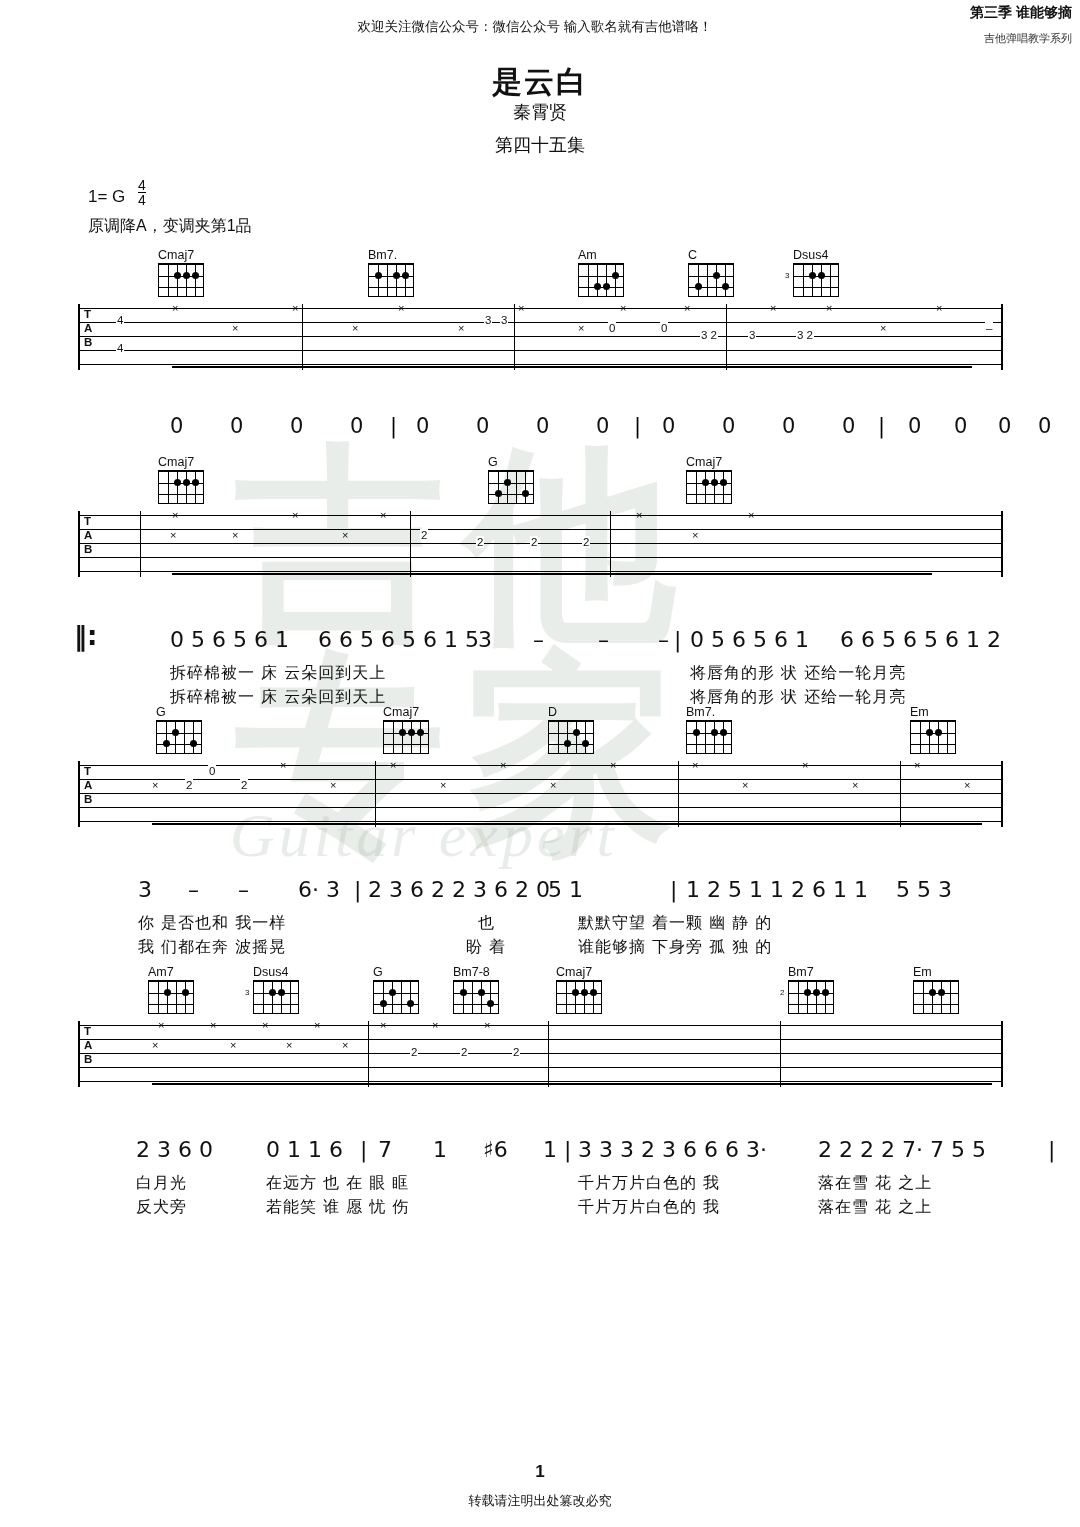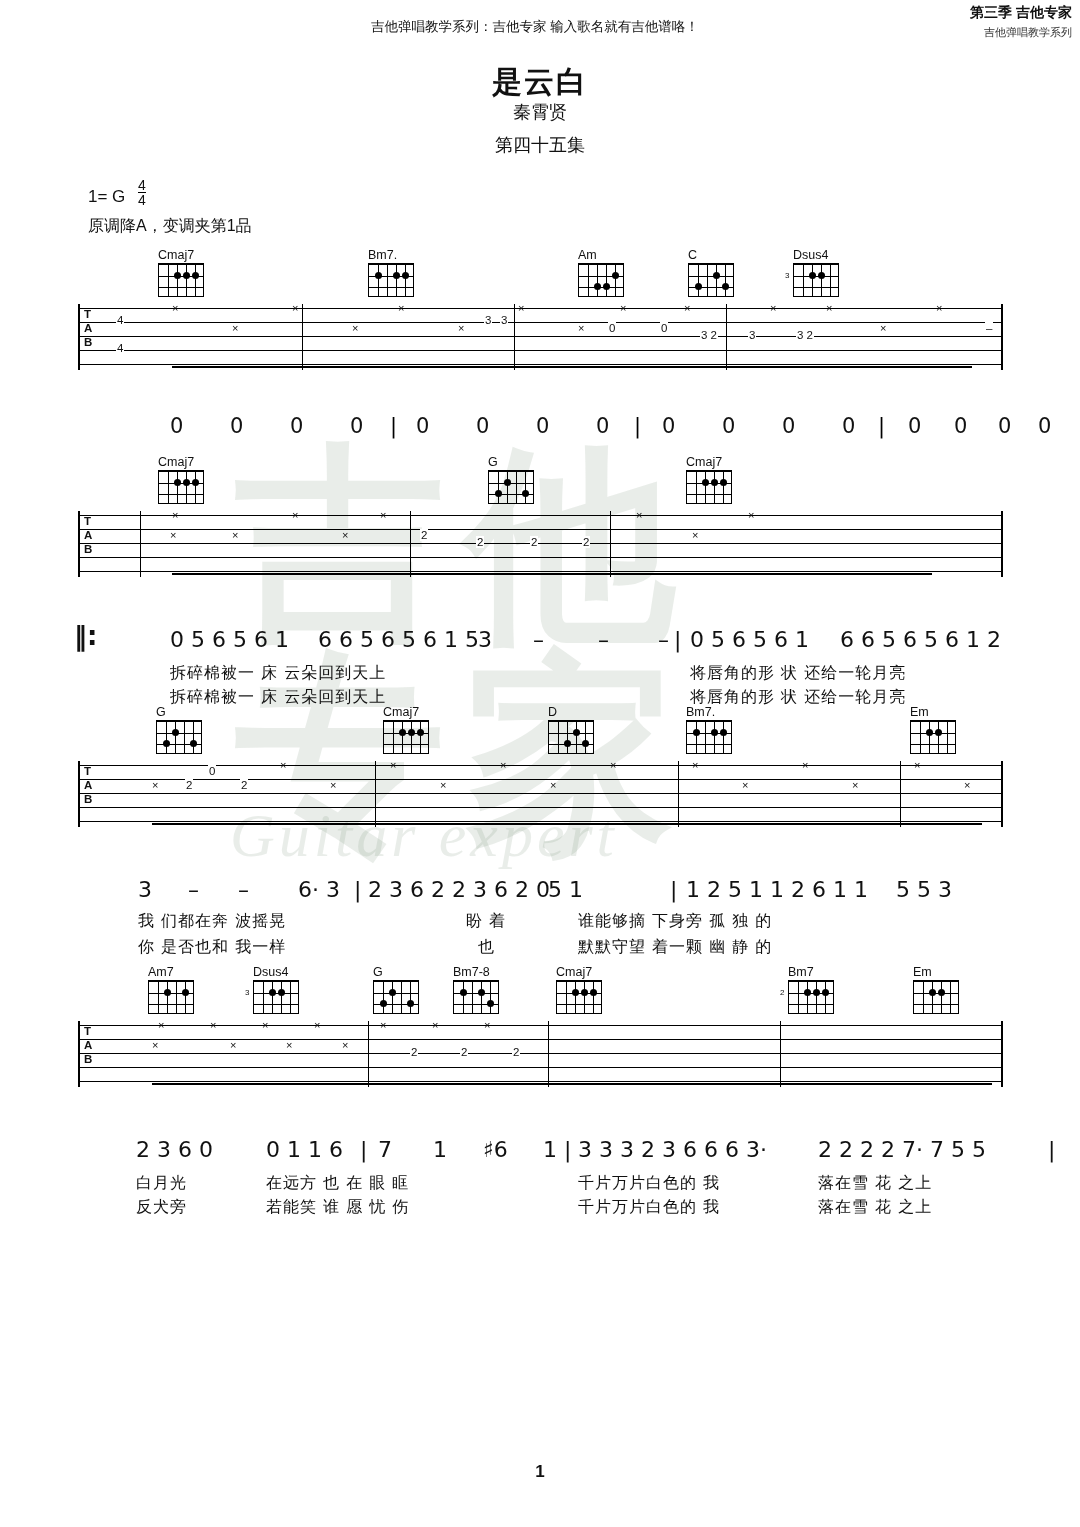--- a/index.html
+++ b/index.html
@@ -20,21 +20,21 @@
       width:40px;height:40px;background:#fff;border:1px solid #000;}
   .qr .mark{position:absolute;left:50%;top:50%;transform:translate(-50%,-50%);
       font-size:7px;line-height:8px;text-align:center;width:38px;color:#111;}
   .qr-row{display:flex;gap:20px;}
   .qr-caps{display:flex;gap:20px;font-size:13px;color:#333;margin-top:2px;}
   .qr-caps span{width:128px;text-align:center;letter-spacing:2px;}
 
   .top-center{position:absolute;left:300px;top:18px;width:470px;text-align:center;font-size:13.5px;color:#111;}
   .top-right{position:absolute;right:8px;top:4px;text-align:right;}
   .top-right .s1{font-size:14px;font-weight:bold;}
-  .top-right .s2{font-size:11px;color:#333;margin-top:3px;}
+  .top-right .s2{font-size:11px;color:#333;margin-top:9px;}
 
   .title{position:absolute;left:0;right:0;top:62px;text-align:center;font-size:30px;font-weight:bold;letter-spacing:2px;
          font-family:"DejaVu Sans",sans-serif;}
   .artist{position:absolute;left:0;right:0;top:100px;text-align:center;font-size:18px;}
   .episode{position:absolute;left:0;right:0;top:133px;text-align:center;font-size:18px;}
 
   .keyline{position:absolute;left:88px;top:178px;font-size:17px;}
   .keyline .frac{display:inline-block;vertical-align:-3px;text-align:center;line-height:1;margin-left:8px;font-size:14px;}
   .keyline .frac i{display:block;font-style:normal;}
   .keyline .frac .bar{border-top:1px solid #000;}
@@ -76,24 +76,24 @@
 
   .footer-num{position:absolute;left:0;right:0;top:1462px;text-align:center;font-size:17px;font-weight:bold;}
   .footer-txt{position:absolute;left:0;right:0;top:1492px;text-align:center;font-size:13px;}
 </style>
 </head>
 <body>
 
 <div class="sheet">
 
 
-  <div class="top-center">吉他弹唱教学系列：吉他专家  输入歌名就有吉他谱咯！</div>
+  <div class="top-center">欢迎关注微信公众号：微信公众号  输入歌名就有吉他谱咯！</div>
 
   <div class="top-right">
-    <div class="s1">第三季  吉他专家</div>
+    <div class="s1">第三季  谁能够摘</div>
     <div class="s2">吉他弹唱教学系列</div>
   </div>
 
   <div class="title">是云白</div>
   <div class="artist">秦霄贤</div>
   <div class="episode">第四十五集</div>
 
   <div class="keyline">
     <span>1= G</span>
     <span class="frac">
@@ -447,29 +447,29 @@
       <span style="left:160px">–</span>
       <span style="left:220px">6· 3</span>
       <span style="left:290px">2 3 6 2 2 3 6 2 0</span>
       <span style="left:470px">5 1</span>
       <span style="left:608px">1 2 5 1 1 2 6 1 1</span>
       <span style="left:818px">5  5  3</span>
       <span style="left:276px">|</span>
       <span style="left:592px">|</span>
     </div>
 
+    <div class="lyric" style="margin-top:2px">
+      <span style="left:60px">你 是否也和 我一样</span>
+      <span style="left:400px">也</span>
+      <span style="left:500px">默默守望  着一颗   幽 静 的</span>
+    </div>
     <div class="lyric">
       <span style="left:60px">我 们都在奔 波摇晃</span>
       <span style="left:388px">盼 着</span>
       <span style="left:500px">谁能够摘  下身旁   孤 独 的</span>
-    </div>
-    <div class="lyric" style="margin-top:2px">
-      <span style="left:60px">你 是否也和 我一样</span>
-      <span style="left:400px">也</span>
-      <span style="left:500px">默默守望  着一颗   幽 静 的</span>
     </div>
   </div>
 
   <div class="system" style="top:965px;">
     <div class="chords">
       <div class="chord" style="left:70px">
         <div class="nm">Am7</div>
         <div class="cd">
           <div class="v" style="left:9px"></div>
             <div class="v" style="left:18px"></div>
@@ -616,13 +616,14 @@
     </div>
     <div class="lyric">
       <span style="left:58px">反犬旁</span>
       <span style="left:188px">若能笑 谁 愿 忧 伤</span>
       <span style="left:500px">千片万片白色的 我</span>
       <span style="left:740px">落在雪 花 之上</span>
     </div>
   </div>
 
   <div class="footer-num">1</div>
+  <div class="footer-txt">转载请注明出处篡改必究</div>
 </div>
 
 </body></html>

